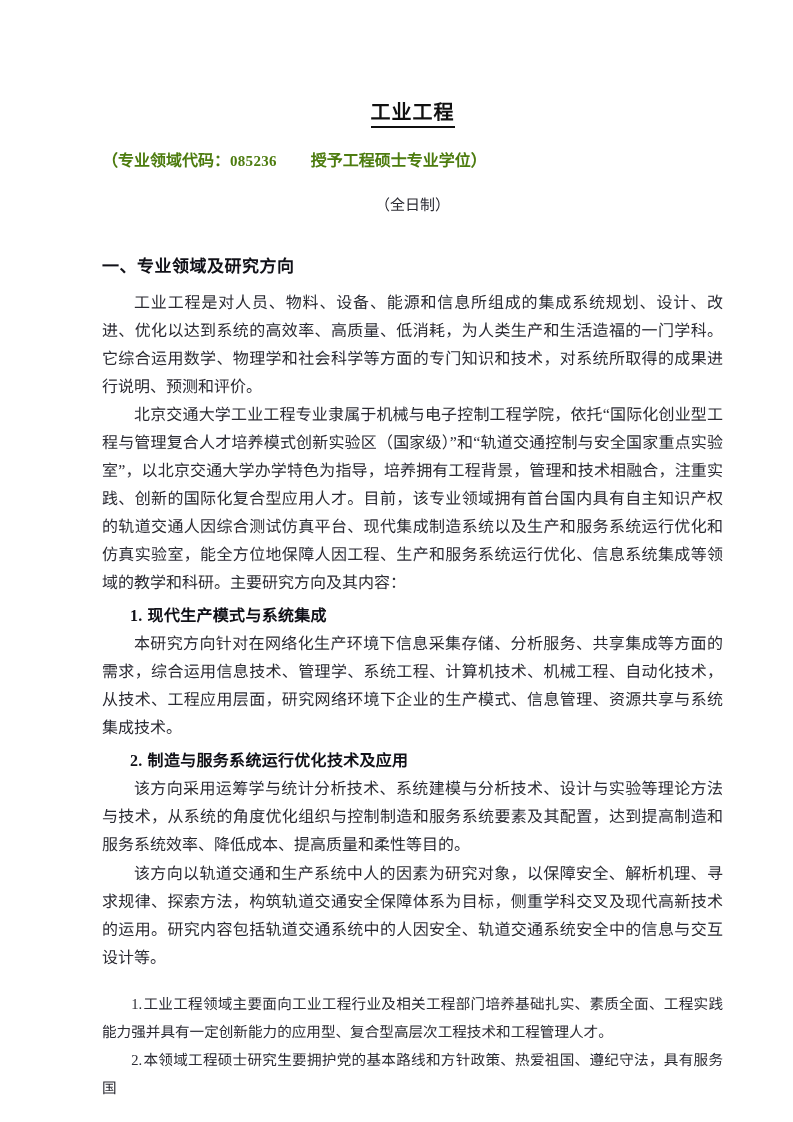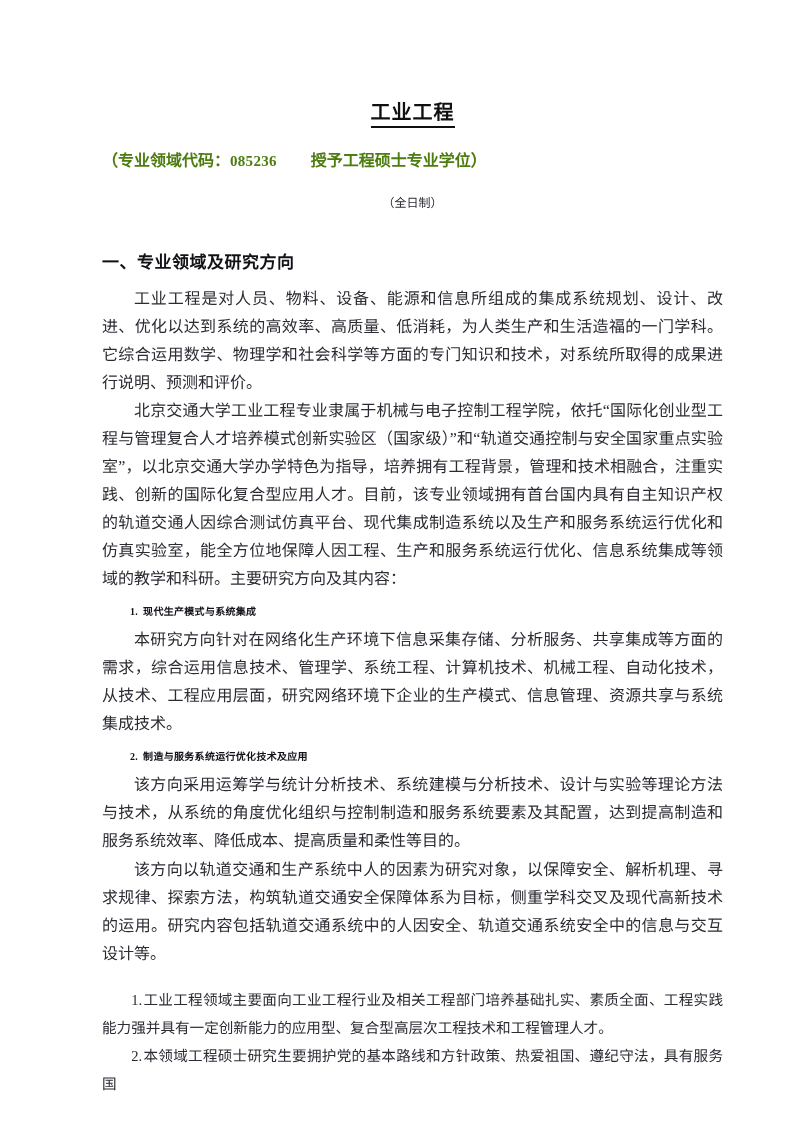--- a/index.html
+++ b/index.html
@@ -65,21 +65,21 @@
     font-size: 15px;
     letter-spacing: 0.3px;
   }
   .subtitle-line .gap {
     display: inline-block;
     width: 34px;
   }
   .mode-line {
     text-align: center;
     font-family: "Liberation Serif", "DejaVu Serif", serif;
-    font-size: 12px;
+    font-size: 15px;
     color: #2b2b33;
     margin: 0;
     padding-top: 24px;
     line-height: 1.3;
   }
 
   
   .section-heading {
     font-family: "DejaVu Sans", "Liberation Sans", sans-serif;
     font-weight: bold;
@@ -102,21 +102,21 @@
     text-align: justify;
     text-justify: inter-ideograph;
     text-indent: 2em;
   }
   .para-first { padding-top: 12px; }
 
   
   .sub-heading {
     font-family: "DejaVu Sans", "Liberation Sans", sans-serif;
     font-weight: bold;
-    font-size: 10px;
+    font-size: 16px;
     color: #111118;
     margin: 0;
     padding-top: 6px;
     padding-left: 28px;
     line-height: 26px;
     letter-spacing: 0.3px;
   }
   .sub-heading .num {
     font-family: "Liberation Serif", "DejaVu Serif", serif;
     font-weight: bold;

